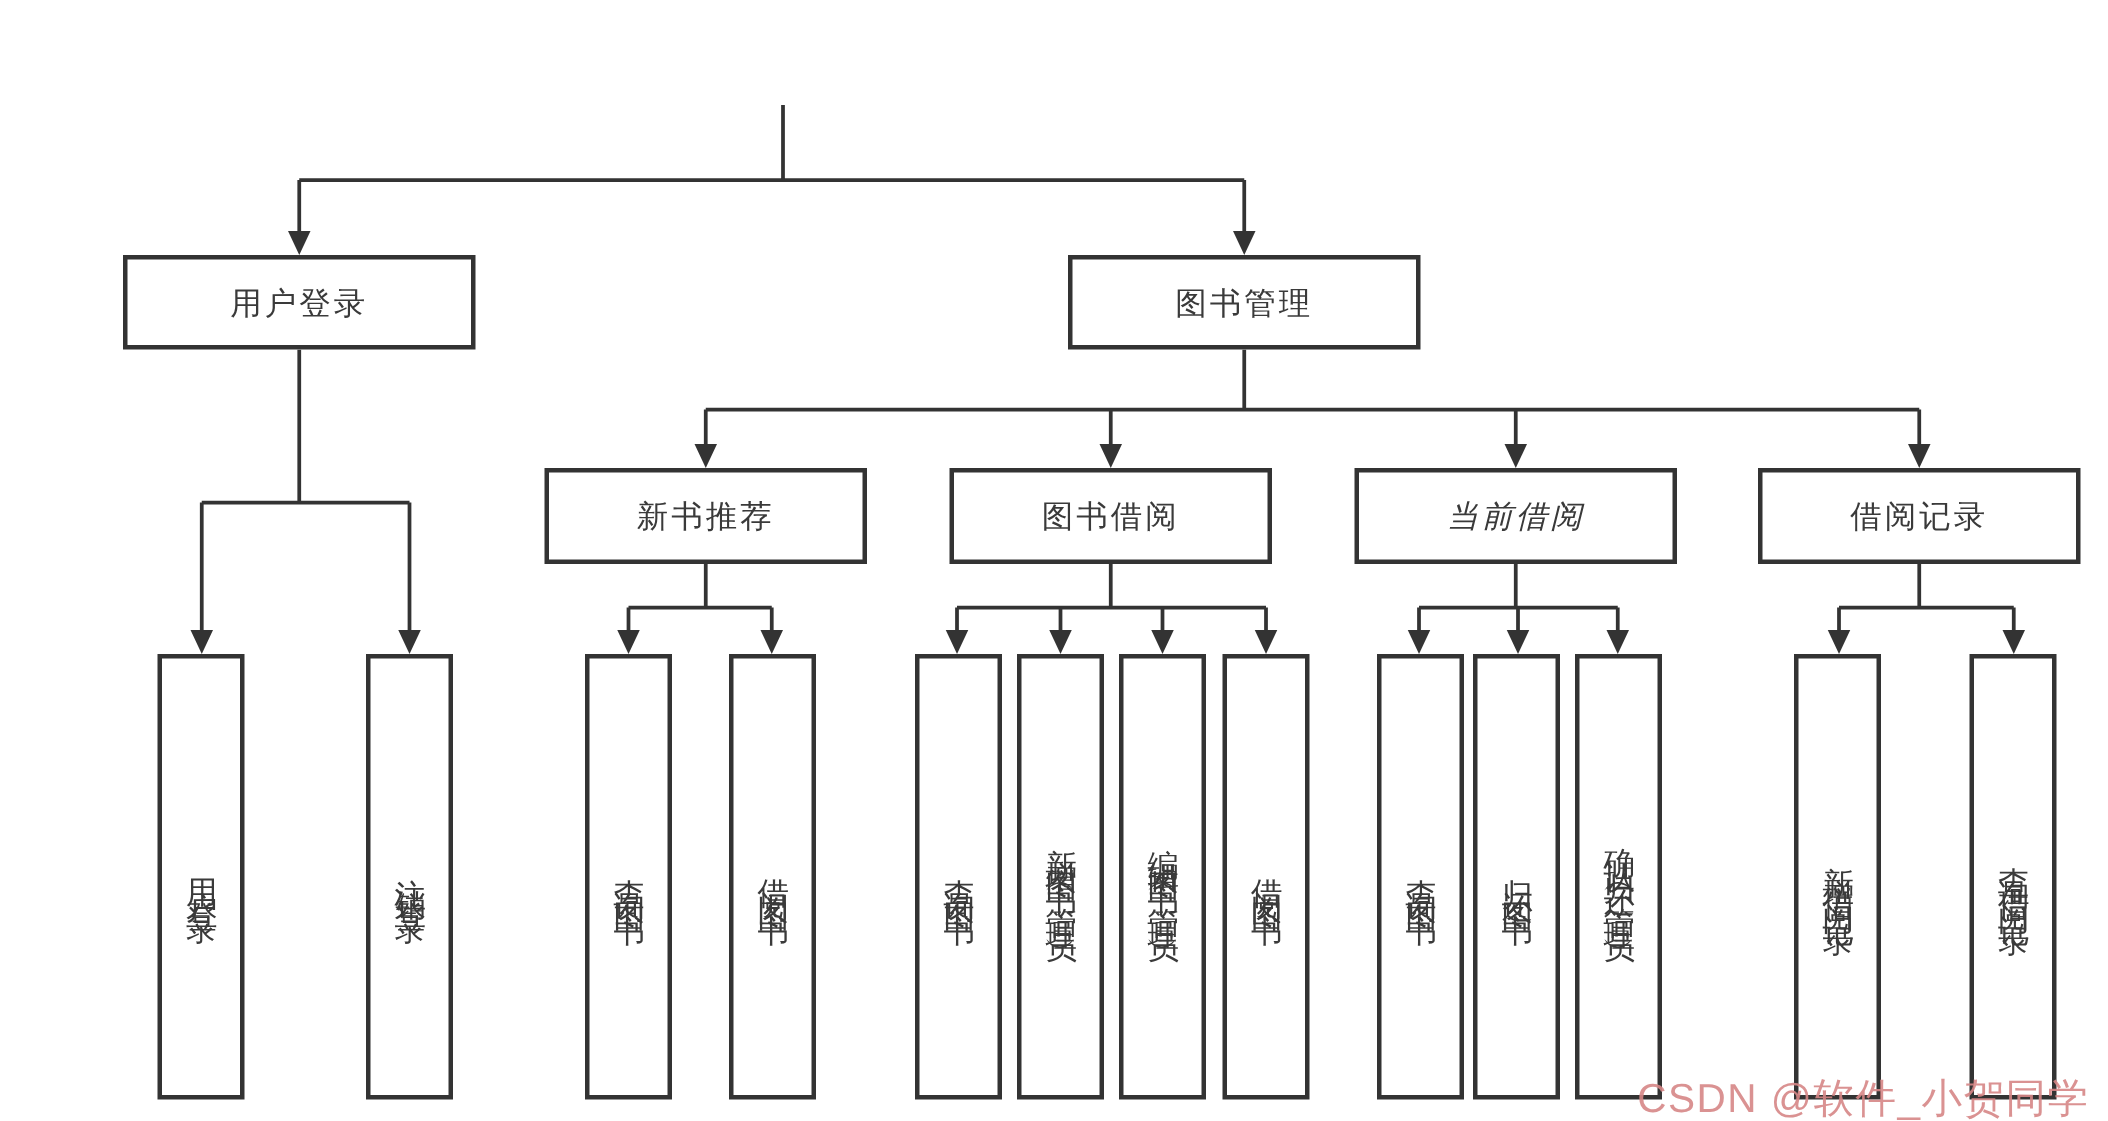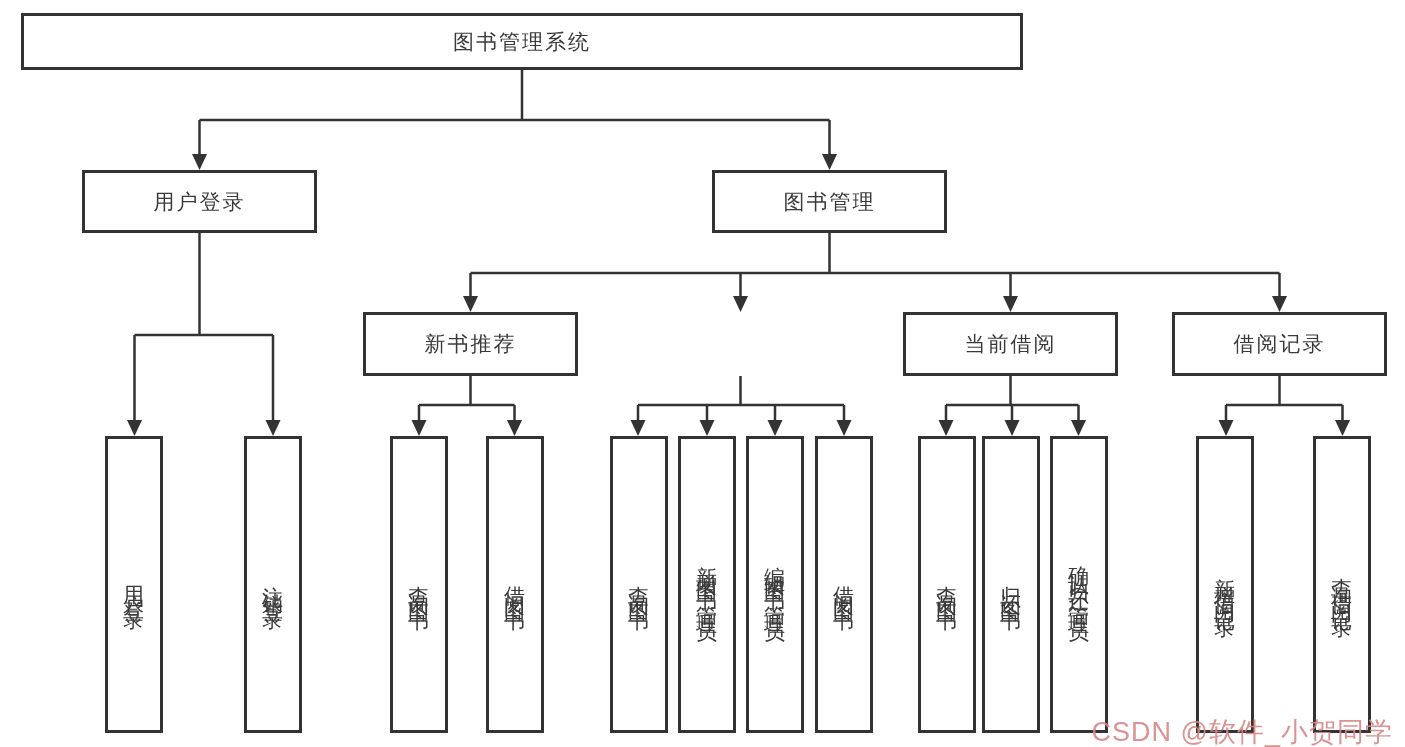--- a/index.html
+++ b/index.html
@@ -78,35 +78,35 @@
       <path d="M767.5 420 L782.5 420 L775 436 Z"></path>
       <path d="M836.5 420 L851.5 420 L844 436 Z"></path>
       <path d="M938.5 420 L953.5 420 L946 436 Z"></path>
       <path d="M1004.5 420 L1019.5 420 L1012 436 Z"></path>
       <path d="M1071 420 L1086 420 L1078.5 436 Z"></path>
       <path d="M1218.5 420 L1233.5 420 L1226 436 Z"></path>
       <path d="M1335 420 L1350 420 L1342.5 436 Z"></path>
     </g>
   </svg>
 
-  <div class="node h" style="left:21px;top:13px;width:1002px;height:57px;">
-    <span>图书管理系统</span>
-  </div>
 
   <div class="node h" style="left:82px;top:170px;width:235px;height:63px;">
     <span>用户登录</span>
   </div>
   <div class="node h" style="left:363px;top:312px;width:215px;height:64px;">
     <span>新书推荐</span>
   </div>
 
   <div class="node h" style="left:712px;top:170px;width:235px;height:63px;">
     <span>图书管理</span>
   </div>
-  <div class="node h" style="left:903px;top:312px;width:215px;height:64px;">
+  <div class="node h" style="left:633px;top:312px;width:215px;height:64px;">
+    <span>图书借阅</span>
+  </div>
+  <div class="node h" style="left:903px;top:312px;width:215px;height:64px;font-style:italic;">
     <span>当前借阅</span>
   </div>
   <div class="node h" style="left:1172px;top:312px;width:215px;height:64px;">
     <span>借阅记录</span>
   </div>
 
   <div class="node v" style="left:105px;">
     <span class="vtext">用户登录</span>
   </div>
   <div class="node v" style="left:244px;">

